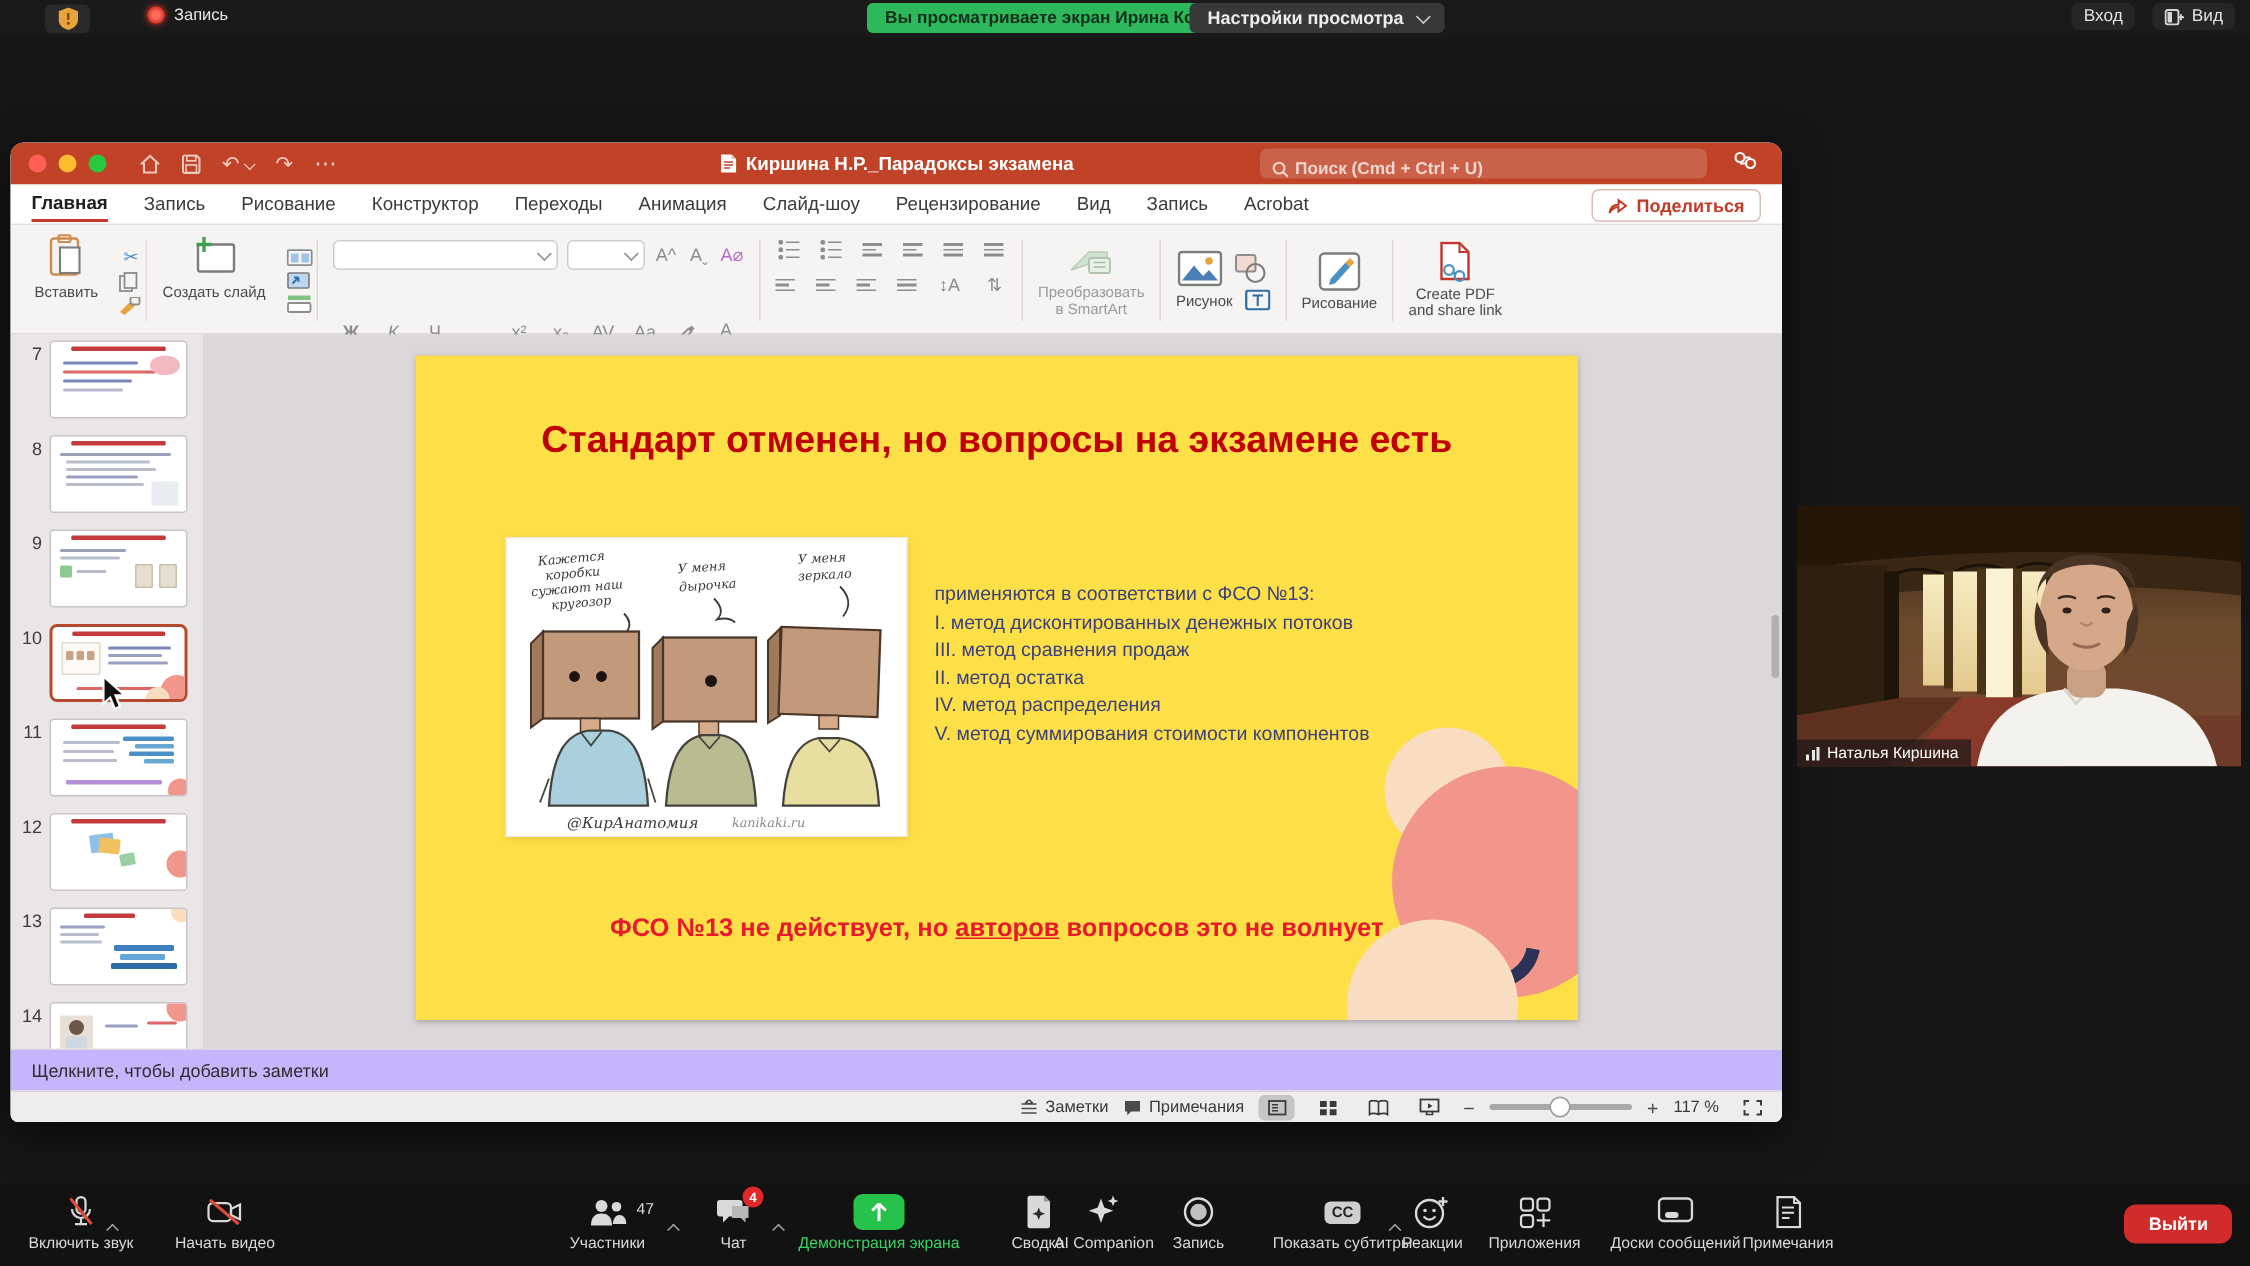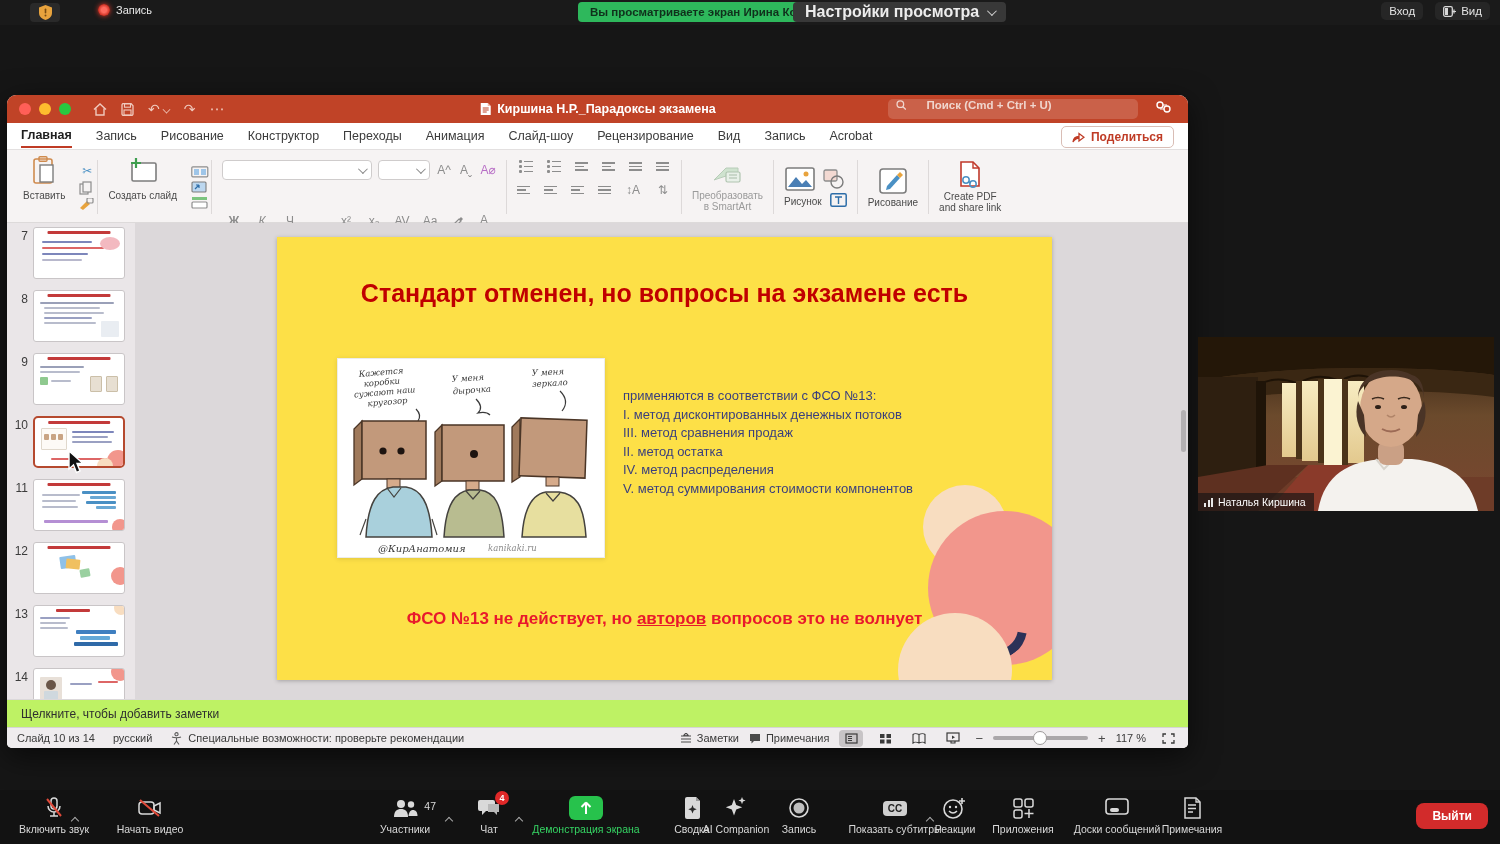--- a/index.html
+++ b/index.html
@@ -5,34 +5,34 @@
   * { margin:0; padding:0; box-sizing:border-box; }
   html,body { width:1500px; height:844px; background:#161616; font-family:"Liberation Sans", sans-serif; overflow:hidden; position:relative; }
 
   
   .zm-topbar { position:absolute; top:0; left:0; width:1500px; height:25px; background:#1a1a1a; z-index:50; }
   .zm-shield { position:absolute; left:30px; top:3px; width:30px; height:19px; background:#2a2a2a; border-radius:4px; display:flex; align-items:center; justify-content:center; }
   .zm-rec { position:absolute; left:98px; top:4px; display:flex; align-items:center; gap:6px; }
   .rec-dot { width:12px; height:12px; border-radius:50%; background:radial-gradient(circle,#ff6a5e 30%,#c92b1e 70%); box-shadow:0 0 5px #e0392a; }
   .zm-rec-label { color:#e8e8e8; font-size:11px; }
   .zm-banner { position:absolute; left:578px; top:2px; height:20px; background:#2eb85c; border-radius:4px; display:flex; align-items:center; padding:0 12px; font-size:11.5px; font-weight:bold; color:#10301c; }
-  .zm-viewset { position:absolute; left:793px; top:2px; height:20px; background:#383838; border-radius:4px; display:flex; align-items:center; gap:8px; padding:0 12px; font-size:16px; font-weight:bold; color:#ededed; }
+  .zm-viewset { position:absolute; left:793px; top:2px; height:20px; background:#383838; border-radius:4px; display:flex; align-items:center; gap:8px; padding:0 12px; font-size:12px; font-weight:bold; color:#ededed; }
   .zm-right { position:absolute; right:10px; top:2px; display:flex; align-items:center; gap:12px; }
   .zm-login, .zm-view { color:#e3e3e3; font-size:11.5px; display:flex; align-items:center; gap:5px; padding:3px 8px; border-radius:5px; background:#262626; }
   .chev-down { width:7px; height:7px; border-right:1.6px solid #cfcfcf; border-bottom:1.6px solid #cfcfcf; transform:rotate(45deg) translateY(-2px); }
   .chev-up-sm { width:6px; height:6px; border-left:1.6px solid #a8a8a8; border-top:1.6px solid #a8a8a8; transform:rotate(45deg); display:inline-block; }
 
   
   .ppt { position:absolute; left:7px; top:95px; width:1181px; height:653px; border-radius:9px 9px 5px 5px; overflow:hidden; background:#fff; box-shadow:0 8px 30px rgba(0,0,0,.6); }
   .ppt-titlebar { height:28px; background:#c04327; position:relative; display:flex; align-items:center; }
   .tl { width:12px; height:12px; border-radius:50%; }
   .tl-group { display:flex; gap:8px; margin-left:12px; }
   .tb-icons { display:flex; align-items:center; gap:14px; margin-left:22px; color:#f3cdc2; }
   .tb-title { position:absolute; left:50%; transform:translateX(-50%); color:#fff; font-weight:bold; font-size:12.5px; display:flex; align-items:center; gap:6px; white-space:nowrap; }
-  .tb-search { position:absolute; right:50px; top:4px; width:250px; height:20px; background:rgba(255,255,255,.16); border-radius:5px; display:flex; align-items:flex-start; padding:0 8px; gap:20px; }
+  .tb-search { position:absolute; right:50px; top:4px; width:298px; height:20px; background:rgba(255,255,255,.16); border-radius:5px; display:flex; align-items:flex-end; padding:0 8px; gap:4px; }
   .tb-search input { background:transparent; border:none; outline:none; color:#fff; font-size:11.5px; width:100%; font-weight:bold; }
   .tb-search input::placeholder { color:#f0d6ce; }
   .tb-presence { position:absolute; right:16px; top:5px; }
 
   .ppt-tabs { height:27px; background:#fff; border-bottom:1px solid #e3e0e0; display:flex; align-items:center; padding-left:14px; gap:24px; position:relative; }
   .ppt-tab { font-size:12.5px; color:#3b3b3b; padding:4px 0; cursor:default; white-space:nowrap; }
   .ppt-tab.active { color:#1f1f1f; font-weight:bold; border-bottom:2.5px solid #bf3b25; }
   .share-btn { position:absolute; right:14px; top:3px; border:1px solid #d9bdb5; background:#fff; color:#bf3b25; font-size:12px; font-weight:bold; border-radius:5px; padding:3px 10px; display:flex; gap:6px; align-items:center; }
 
   .ppt-ribbon { height:73px; background:#f6f3f3; border-bottom:1px solid #dddada; display:flex; align-items:stretch; padding:4px 8px 2px 8px; gap:0; color:#5a5a5a; }
@@ -73,21 +73,21 @@
   .canvas-scroll { position:absolute; right:2px; top:187px; width:5px; height:42px; background:#b3b0b2; border-radius:3px; }
   .slide { position:absolute; left:142px; top:14px; width:775px; height:443px; background:#fde047; box-shadow:0 1px 4px rgba(0,0,0,.25); overflow:hidden; }
   .slide-title { position:absolute; top:42px; left:0; width:100%; text-align:center; color:#c00000; font-weight:bold; font-size:25px; }
   .cartoon { position:absolute; left:60px; top:121px; width:268px; height:200px; background:#fff; border:1px solid #ececec; box-shadow:0 1px 5px rgba(0,0,0,.12); }
   .q-block { position:absolute; left:346px; top:150px; width:392px; color:#3a3f7d; font-size:13px; line-height:18.5px; }
   .slide-footer { position:absolute; top:372px; left:0; width:100%; text-align:center; color:#e8192c; font-size:17px; font-weight:bold; }
   .slide-footer .und { text-decoration:underline; }
   .dec { position:absolute; border-radius:50%; }
   .dec-crescent { position:absolute; width:62px; height:62px; border:9px solid transparent; border-bottom-color:#2c3157; border-radius:50%; transform:rotate(-35deg); }
 
-  .ppt-notes { height:28px; background:#bef264; border-top:1px solid #dbd8da; display:flex; align-items:center; padding-left:14px; font-size:12px; color:#2f2f2f; }
+  .ppt-notes { height:28px; background:#c4b5fd; border-top:1px solid #dbd8da; display:flex; align-items:center; padding-left:14px; font-size:12px; color:#2f2f2f; }
   .ppt-status { height:21px; background:#efecee; border-top:1px solid #d6d3d5; display:flex; align-items:center; padding:0 10px; font-size:11px; color:#3a3a3a; position:relative; }
   .st-left { display:flex; align-items:center; gap:18px; }
   .st-item { display:flex; align-items:center; gap:5px; white-space:nowrap; }
   .st-right { position:absolute; right:8px; display:flex; align-items:center; gap:10px; }
   .view-btn { width:24px; height:17px; display:flex; align-items:center; justify-content:center; border-radius:4px; }
   .view-btn.active { background:#c7c4c6; }
   .zoom-track { width:95px; height:3.5px; background:#aaa7a9; border-radius:2px; position:relative; }
   .zoom-thumb { position:absolute; left:40px; top:-5.5px; width:14px; height:14px; background:#fff; border:1px solid #9b9899; border-radius:50%; }
   .zoom-sign { font-size:13px; color:#4a4a4a; }
 
@@ -605,31 +605,20 @@
         </div>
       </div>
     </div>
   </div>
 
   <div class="ppt-notes">
     <span>Щелкните, чтобы добавить заметки</span>
   </div>
 
   <div class="ppt-status">
-    <div class="st-left">
-      <span class="st-item">Слайд 10 из 14</span>
-      <span class="st-item">русский</span>
-      <span class="st-item">
-        <svg width="13" height="13" viewBox="0 0 13 13">
-            <circle cx="6.5" cy="2.2" r="1.6" fill="none" stroke="#5a5a5a" stroke-width="1.1"></circle>
-            <path d="M2 5 C4 6 9 6 11 5 M6.5 5.5 V9 M6.5 9 L4 12.5 M6.5 9 L9 12.5" fill="none" stroke="#5a5a5a" stroke-width="1.1"></path>
-          </svg>
-        <span>Специальные возможности: проверьте рекомендации</span>
-      </span>
-    </div>
     <div class="st-right">
       <span class="st-item">
         <svg width="12" height="11" viewBox="0 0 12 11">
             <path d="M1 3 h10 M1 6 h10 M1 9 h10 M6 0 l2 2 -2 1 -2 -1 Z" stroke="#4a4a4a" stroke-width="1.1" fill="none"></path>
           </svg>
         <span>Заметки</span>
       </span>
       <span class="st-item">
         <svg width="12" height="11" viewBox="0 0 12 11">
             <path d="M1 1 h10 v7 h-6 l-2.5 2.5 v-2.5 h-1.5 Z" fill="#4a4a4a"></path>

